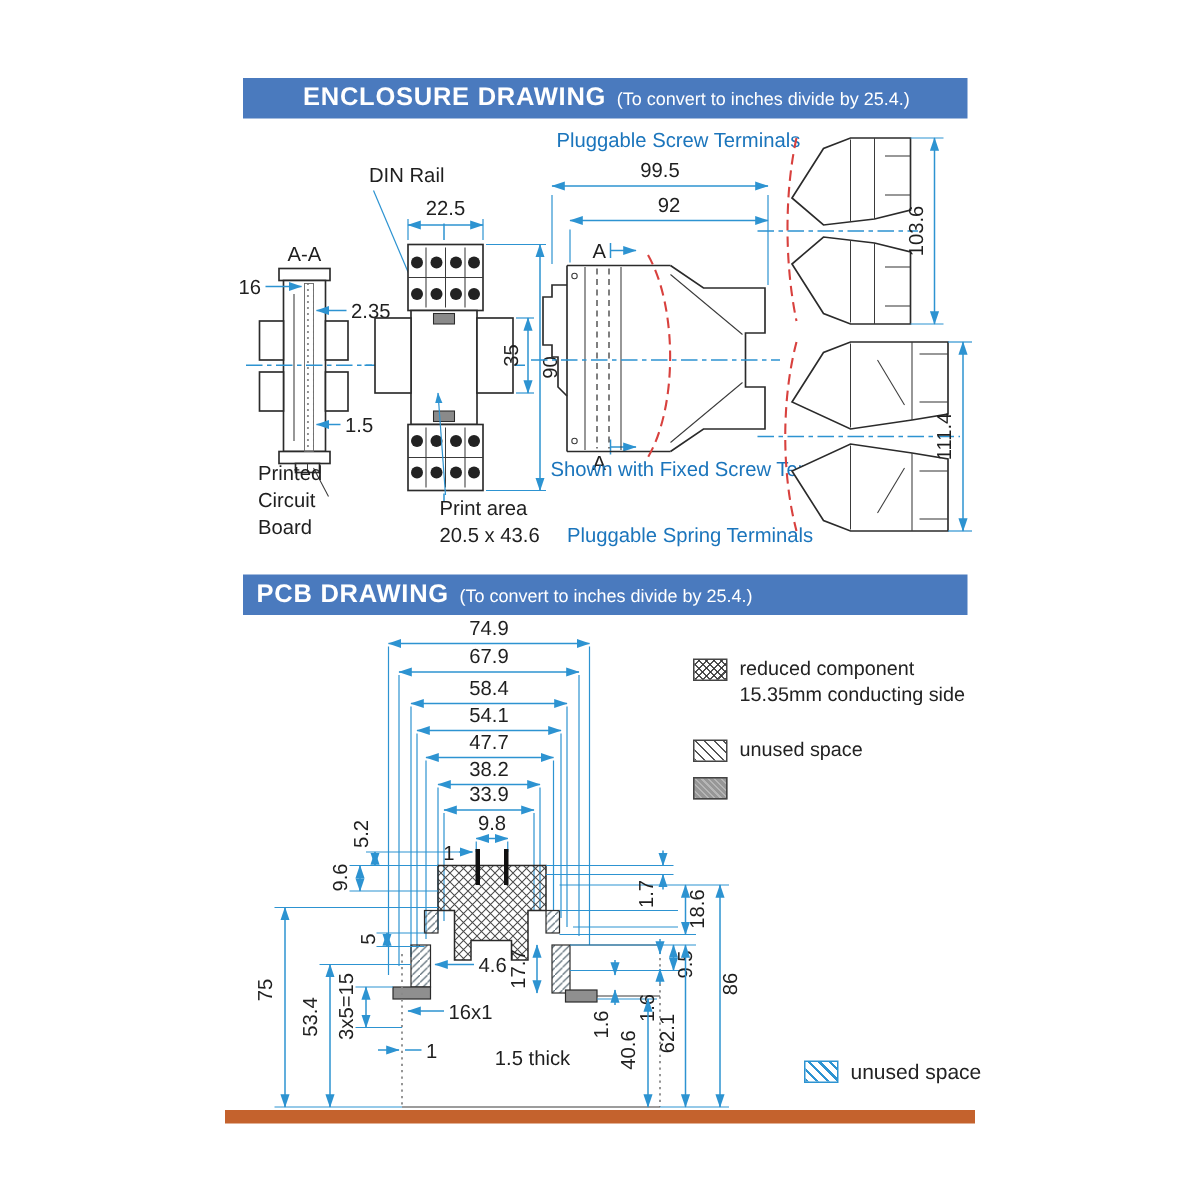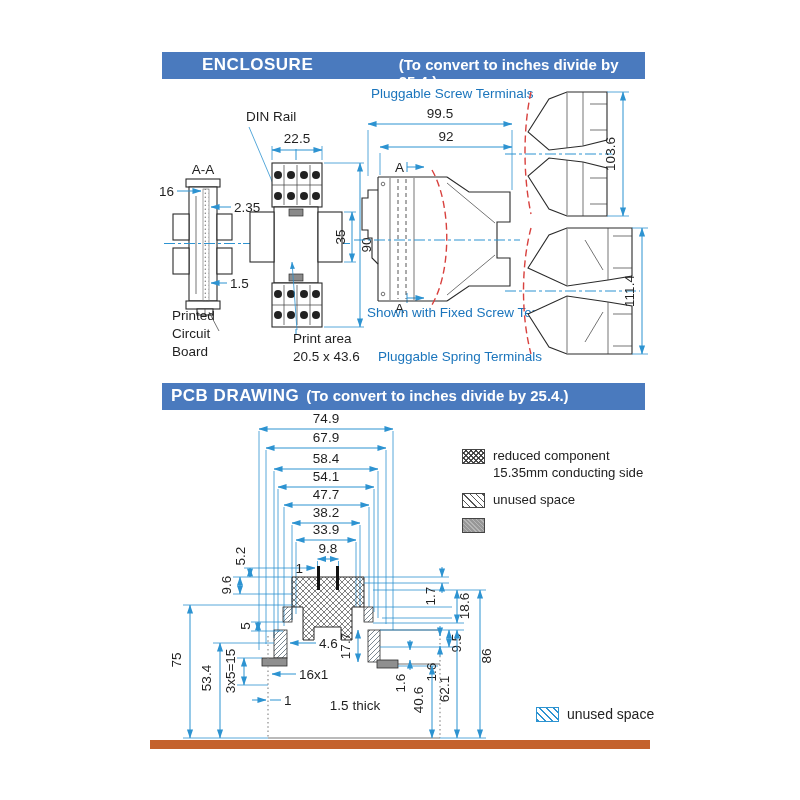--- a/index.html
+++ b/index.html
@@ -1,21 +1,21 @@
 <!DOCTYPE html>
 <html><head>
 <meta charset="utf-8">
 <style>
   html,body{margin:0;padding:0;background:#fff;}
   .page{position:relative;width:800px;height:800px;background:#ffffff;overflow:hidden;
         font-family:"Liberation Sans",sans-serif;}
   .hdrbar{position:absolute;left:162px;width:483px;height:27px;background:#4a7abe;
           display:flex;align-items:baseline;gap:7px;padding-left:9px;box-sizing:border-box;color:#fff;}
   .hdrbar .t{font-size:17px;font-weight:bold;line-height:26px;letter-spacing:.5px;}
-  .hdrbar .s{font-size:15px;font-weight:bold;}
+  .hdrbar .s{font-size:12px;font-weight:normal;}
   #enc-hdr{top:52px;padding-left:40px;}
   #pcb-hdr{top:383px;}
   .legend{position:absolute;display:flex;gap:8px;align-items:flex-start;}
   .legend .txt{font-size:13.2px;color:#222;line-height:16.5px;}
   .sw{width:21px;height:13px;border:1px solid #444;display:inline-block;flex:0 0 auto;margin-top:1px;background-color:#fff;}
   .sw-cross{background-image:repeating-linear-gradient(45deg,rgba(50,50,50,.85) 0 1px,transparent 1px 3.5px),
             repeating-linear-gradient(-45deg,rgba(50,50,50,.85) 0 1px,transparent 1px 3.5px);}
   .sw-diag{background-image:repeating-linear-gradient(45deg,#555 0 1px,transparent 1px 4.5px);}
   .sw-gray{background-color:#979797;background-image:repeating-linear-gradient(45deg,rgba(255,255,255,.3) 0 1px,transparent 1px 3px);}
   .sw-diag-blue{border-color:#2d93d1;background-image:repeating-linear-gradient(45deg,#2d93d1 0 1.5px,transparent 1.5px 5px);}
@@ -365,21 +365,21 @@
       <line class="dim" x1="316" y1="643" x2="290" y2="643" marker-end="url(#arr)"></line>
       <text class="dt" x="319" y="648">4.6</text>
       <line class="dim" x1="296" y1="674" x2="272" y2="674" marker-end="url(#arr)"></line>
       <text class="dt" x="299" y="679">16x1</text>
       <line class="dim" x1="252" y1="700" x2="266" y2="700" marker-end="url(#arr)"></line>
       <line class="dim" x1="270" y1="700" x2="281" y2="700"></line>
       <text class="dt" x="284" y="705">1</text>
     </g>
   </svg>
 
-  <div class="legend" id="legend1" style="left:462px;top:448px;">
+  <div class="legend" id="legend1" style="left:462px;top:438px;">
     <span class="sw sw-cross"></span>
     <div class="txt">
       <div>reduced component</div>
       <div>15.35mm conducting side</div>
     </div>
   </div>
   <div class="legend" id="legend2" style="left:462px;top:492px;">
     <span class="sw sw-diag"></span>
     <div class="txt">
         <div>unused space</div>

